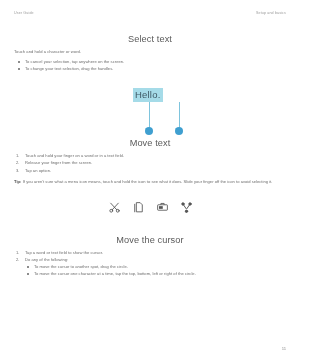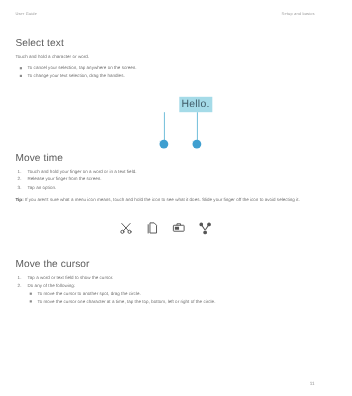--- a/index.html
+++ b/index.html
@@ -35,20 +35,21 @@
   }
   .running-header span { white-space: nowrap; }
 
   
   h2.section-title {
     font-size: 9.2px;
     font-weight: normal;
     color: #5a5a5a;
     margin: 0;
     letter-spacing: 0.1px;
+    text-align: center;
   }
   #section-select-text { margin-top: 19px; }
   #section-move-text { margin-top: 0; }
   #section-move-cursor { margin-top: 16px; }
 
   .intro {
     font-size: 4.1px;
     color: #6d6d6d;
     margin: 5px 0 0 0;
     letter-spacing: 0.05px;
@@ -115,21 +116,21 @@
   }
 
   
   .figure-select {
     position: relative;
     height: 56px;
     margin-top: 10px;
   }
   .hello-highlight {
     position: absolute;
-    left: 149px;
+    left: 119px;
     top: 6px;
     background: #a5dbe8;
     padding: 1.5px 2px 2px 2px;
     font-size: 9.5px;
     color: #3f5a66;
     letter-spacing: 0.2px;
     line-height: 1.1;
   }
   .handle-stem {
     position: absolute;
@@ -207,21 +208,21 @@
   <div class="figure-select">
     <div class="hello-highlight">Hello.</div>
     <div class="handle-stem left"></div>
     <div class="handle-stem right"></div>
     <div class="handle-foot left"></div>
     <div class="handle-foot right"></div>
     <div class="handle-dot left"></div>
     <div class="handle-dot right"></div>
   </div>
 
-  <h2 class="section-title" id="section-move-text">Move time</h2>
+  <h2 class="section-title" id="section-move-text">Move text</h2>
 
   <ol class="steps">
     <li><span class="marker">1.</span><span>Touch and hold your finger on a word or in a text field.</span></li>
     <li><span class="marker">2.</span><span>Release your finger from the screen.</span></li>
     <li><span class="marker">3.</span><span>Tap an option.</span></li>
   </ol>
 
   <p class="tip">
     <span class="tip-label">Tip:</span>
     <span>If you aren't sure what a menu icon means, touch and hold the icon to see what it does. Slide your finger off the icon to avoid selecting it.</span>

